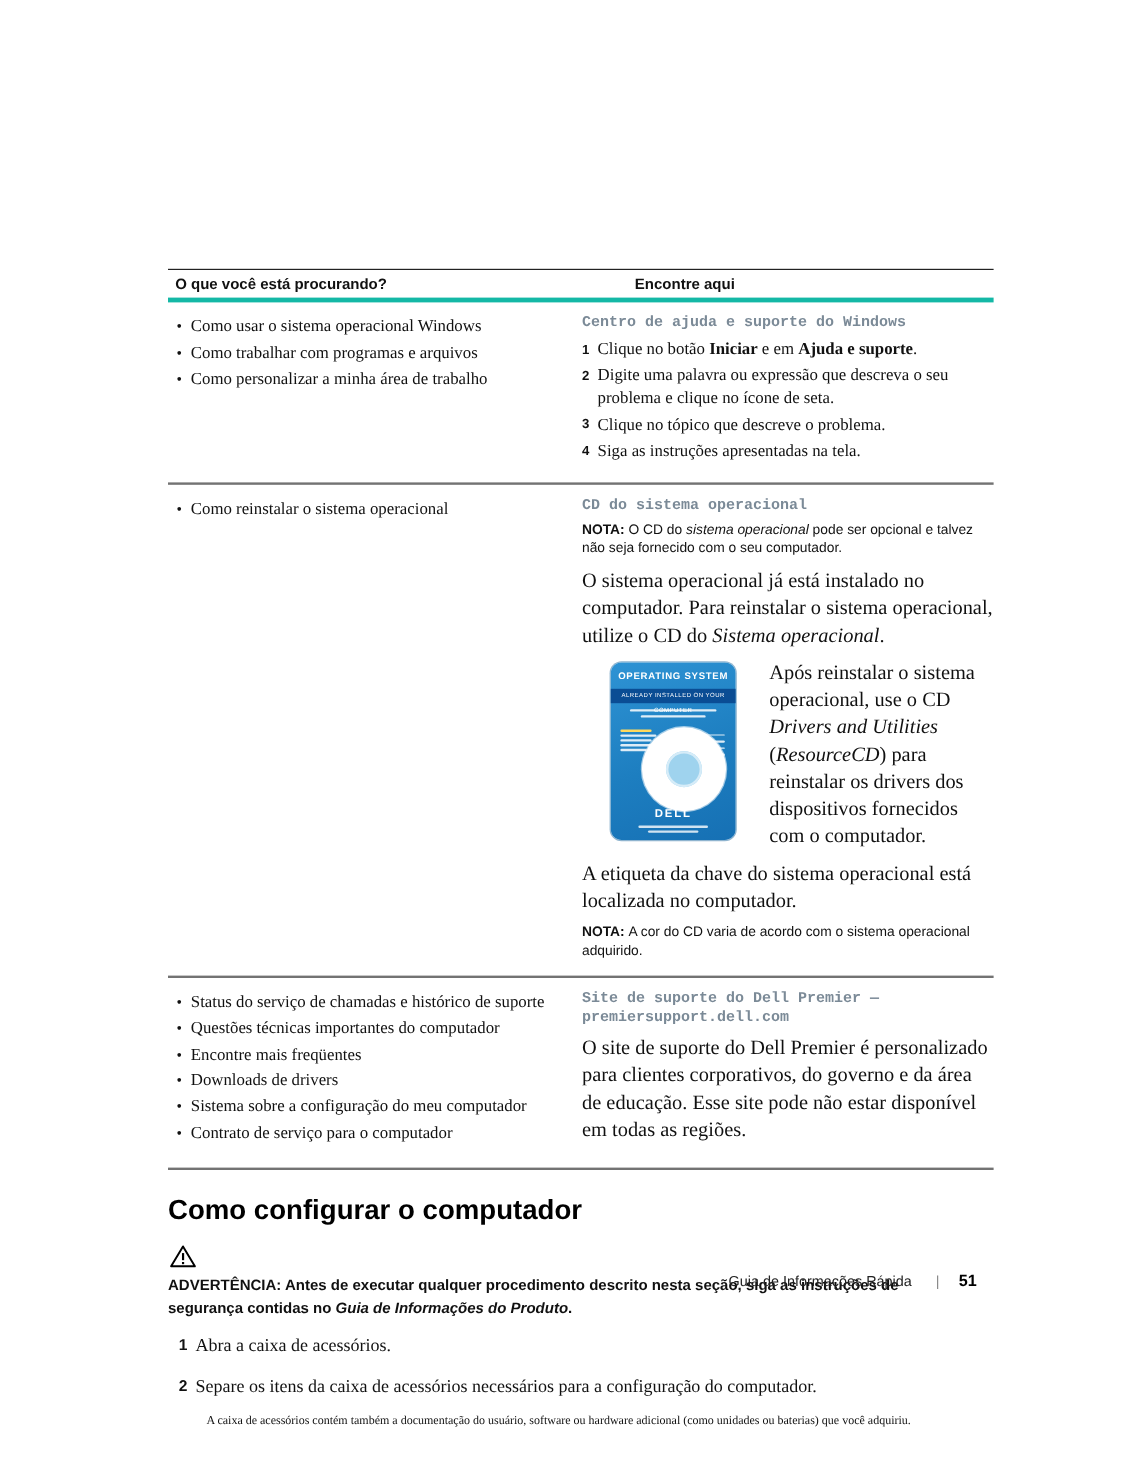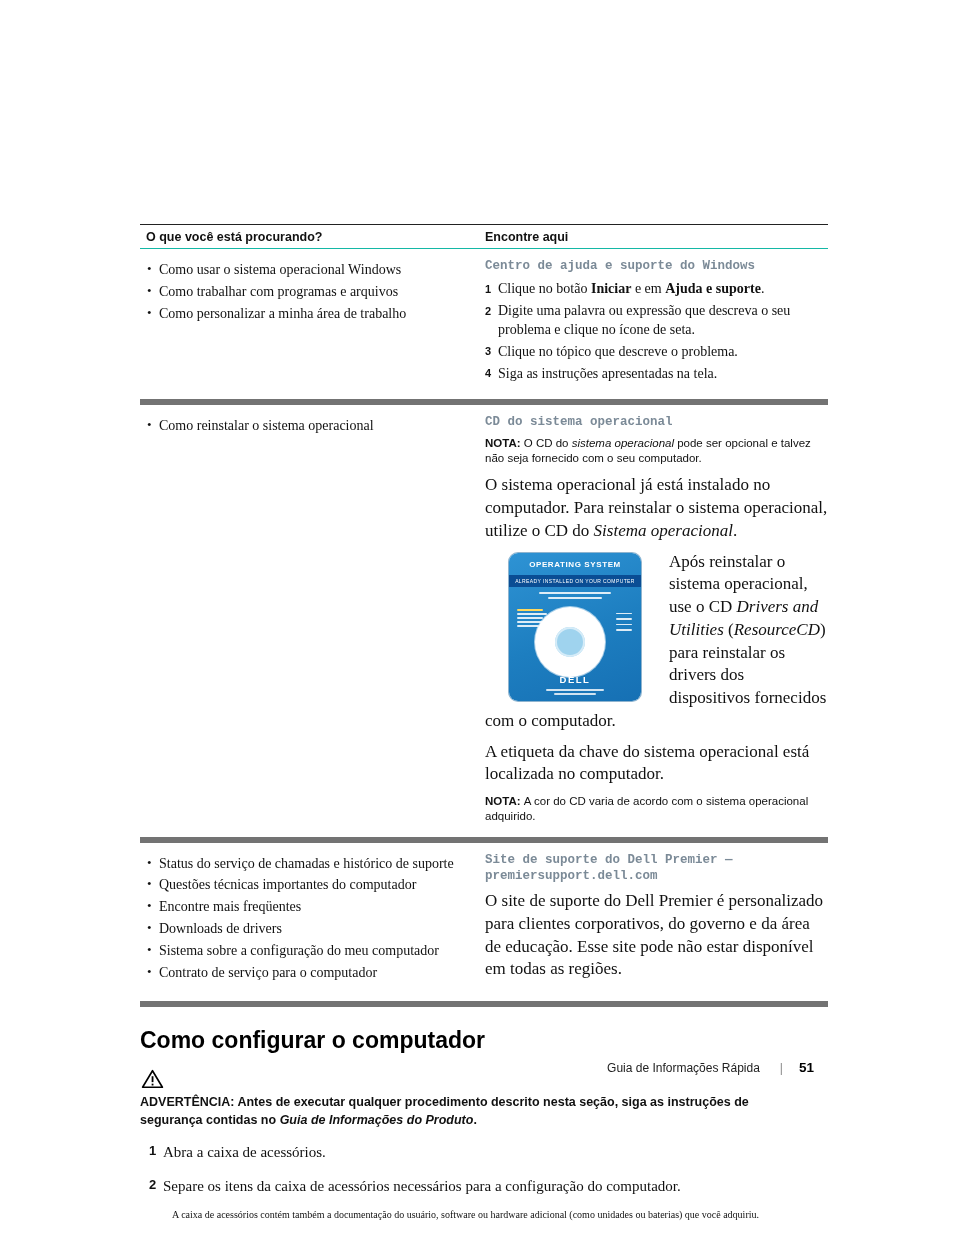--- a/index.html
+++ b/index.html
@@ -4,27 +4,27 @@
 <style>
   * { margin:0; padding:0; box-sizing:border-box; }
   html,body { background:#ffffff; }
   body { width:954px; height:1235px; position:relative; overflow:hidden;
          font-family:"Liberation Serif", serif; color:#111; }
 
   .page { position:relative; width:954px; height:1235px; background:#fff; }
   .content { position:absolute; left:140px; top:224px; width:688px; }
 
   
-  .thead { display:flex; border-top:1px solid #222; border-bottom:1px solid #14b8a6;
+  .thead { display:flex; border-top:1px solid #222; border-bottom:4px solid #14b8a6;
            padding:5px 0 4px; font-family:"Liberation Sans", sans-serif;
            font-weight:bold; font-size:12.5px; }
   .th-left  { width:345px; flex:none; padding-left:6px; }
-  .th-right { flex:1; }
-
-  .trow { display:flex; border-bottom:6px solid #737373; padding:9px 0 12px; }
+  .th-right { flex:1;margin-left:44px; }
+
+  .trow { display:flex; border-bottom:2px solid #737373; padding:9px 0 12px; }
   .col-left  { width:345px; flex:none; padding:2px 26px 0 6px; }
   .col-right { flex:1; }
 
   ul.bullets { list-style:none; }
   ul.bullets li { font-size:14px; line-height:1.42; padding-left:13px;
                   position:relative; margin-bottom:2px; }
   ul.bullets li::before { content:"•"; position:absolute; left:1px; top:0; font-size:13px; }
 
   .gray-heading { color:#7b8a97; font-family:Liberation Mono, monospace;
                   font-weight:bold; font-size:12.5px; line-height:1.3; margin-bottom:6px; }
@@ -33,21 +33,21 @@
   .step-num  { flex:none; width:13px; font-family:"Liberation Sans", sans-serif;
                font-weight:bold; font-size:11px; padding-top:2.5px; }
   .step-text { font-size:14px; line-height:1.35; }
 
   .note { font-family:"Liberation Sans", sans-serif; font-size:11.5px;
           line-height:1.32; margin-bottom:8px; }
   .body-para { font-size:17px; line-height:1.34; margin-bottom:8px; }
 
   
   .cd-wrap { margin-top:4px; }
-  .cd { float:left; width:132px; height:148px; margin:2px 28px 6px 24px;
+  .cd { float:left; width:104px; height:148px; margin:2px 28px 6px 24px;
         position:relative; border-radius:9px;
         background:linear-gradient(160deg,#2e93d4 0%, #1d7ec0 55%, #1670b4 100%);
         box-shadow:0 0 0 1px #8fb4cf;text-decoration:underline; }
   .cd-title { position:absolute; top:7px; left:0; right:0; text-align:center;
               color:#ffffff; font-family:"Liberation Sans", sans-serif;
               font-weight:bold; font-size:8px; letter-spacing:.6px; }
   .cd-banner { position:absolute; top:22px; left:0; right:0; height:12px;
                background:#0a4d94; color:#fff; text-align:center;
                font-family:"Liberation Sans", sans-serif; font-size:5px;
                line-height:12px; letter-spacing:.4px; }

